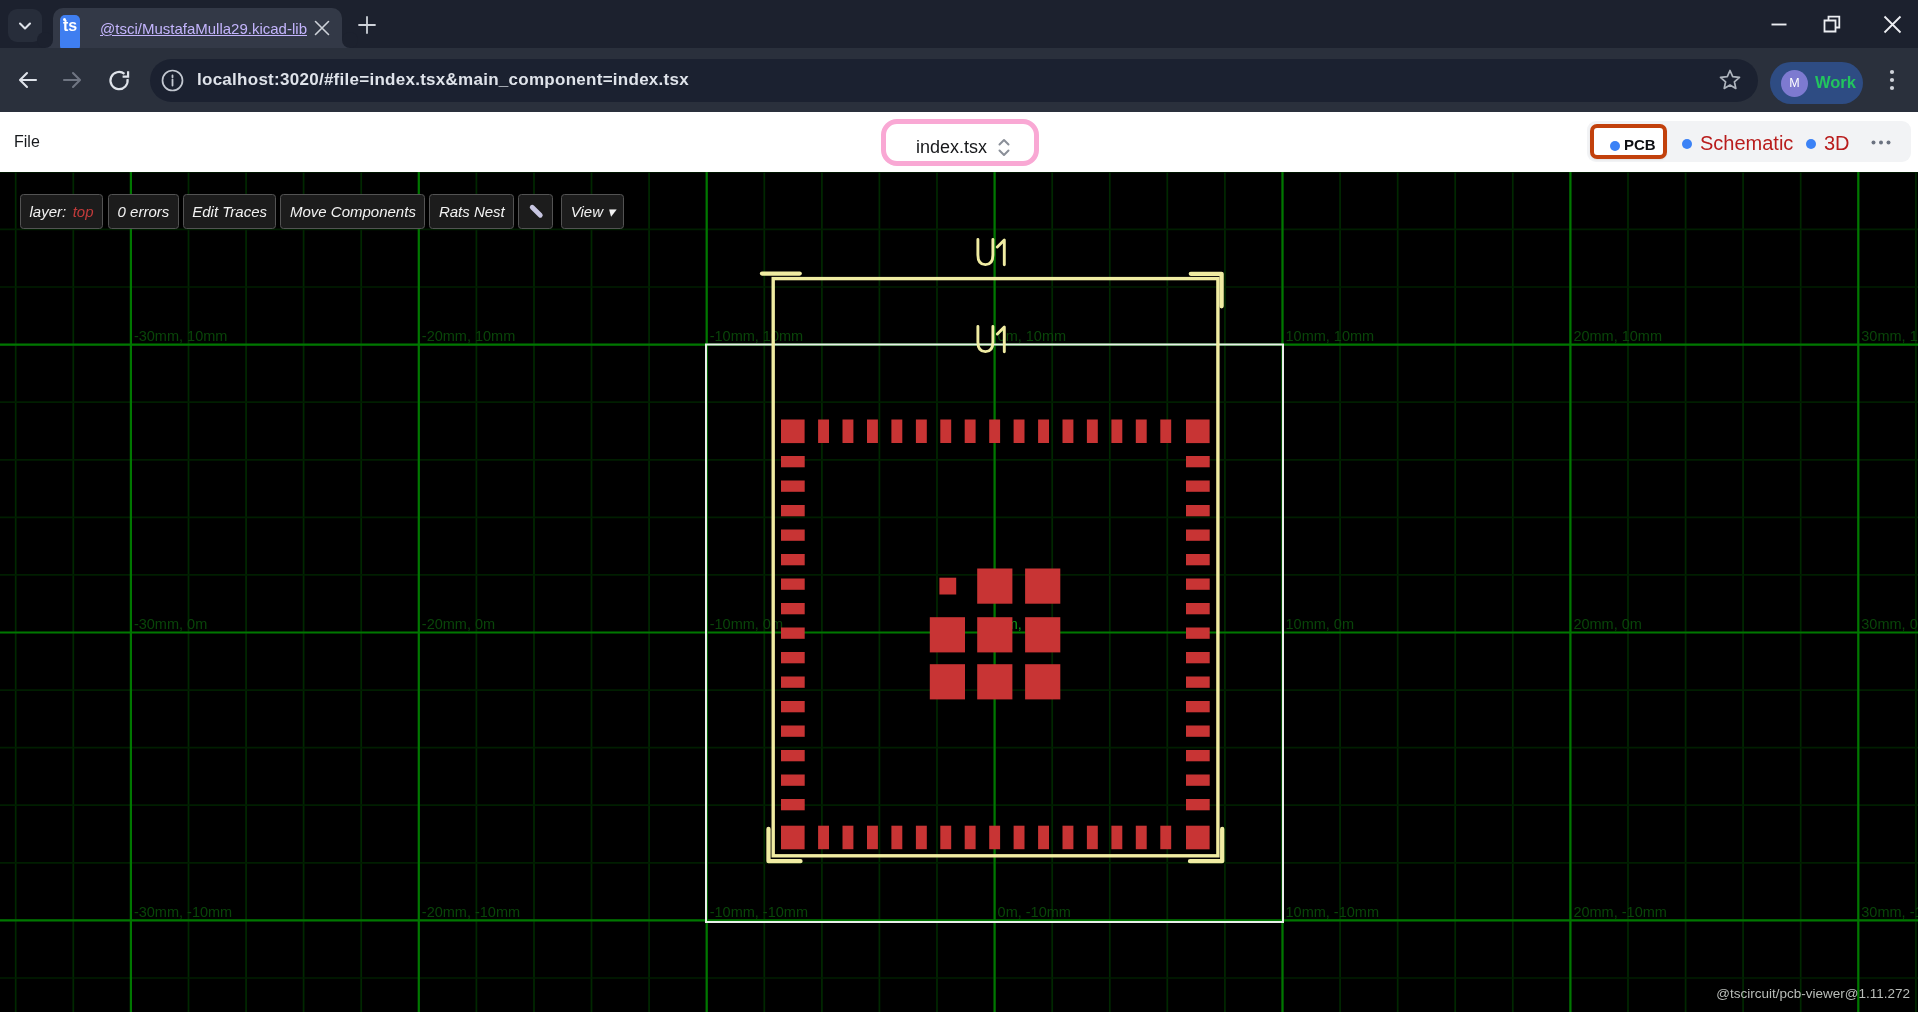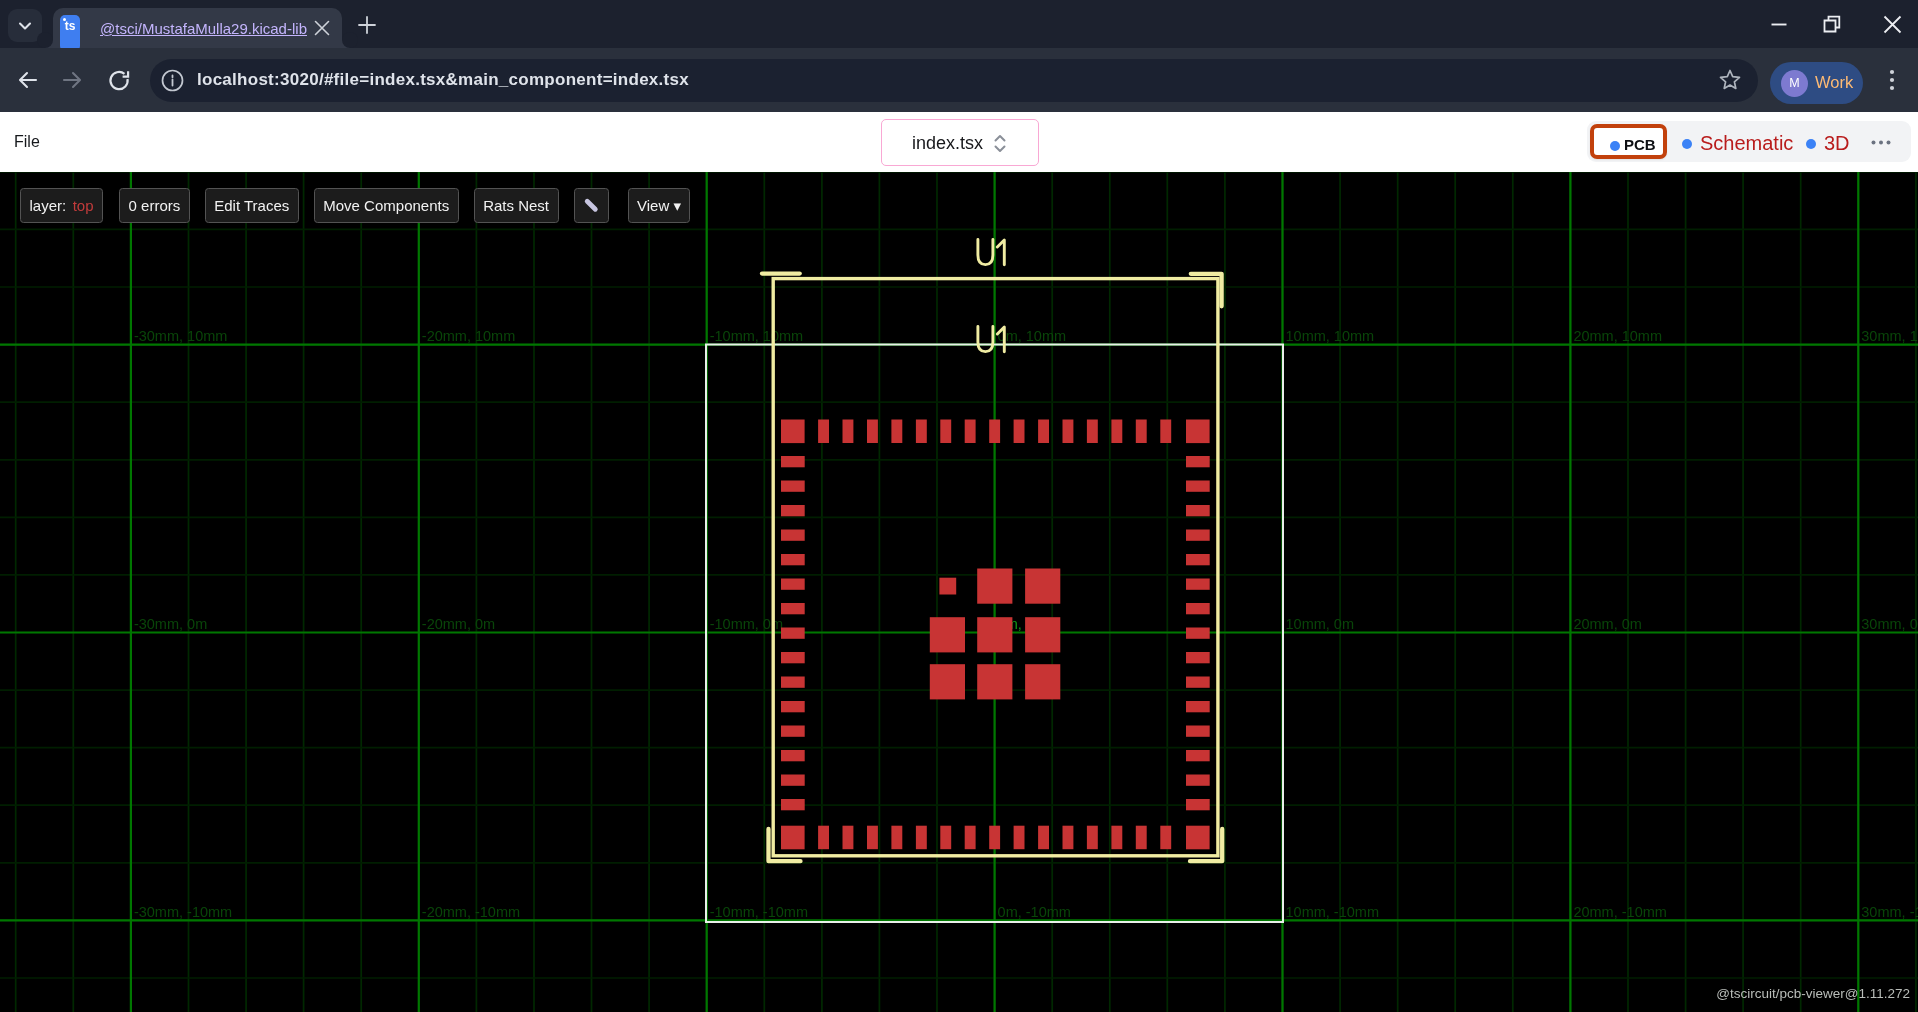--- a/index.html
+++ b/index.html
@@ -8,46 +8,46 @@
 #tabsearch { position:absolute; left:8px; top:9px; width:34px; height:33px; border-radius:9px; background:#272d3a; }
 #tab { position:absolute; left:53px; top:8px; width:289px; height:40px; background:#333947;
   border-radius:10px 10px 0 0; }
 #tab .flare { position:absolute; bottom:0; width:8px; height:8px; background:#333947; }
 #tab .flare.l { left:-8px; }
 #tab .flare.r { right:-8px; }
 #tab .flare i { position:absolute; bottom:0; width:16px; height:16px; border-radius:50%; background:#1c212e; }
 #tab .flare.l i { left:-8px; }
 #tab .flare.r i { right:-8px; }
 #favicon { position:absolute; left:7px; top:7px; width:20px; height:36px; border-radius:5px; background:#3f7ef0;
-  color:#fff; font-size:12px; font-weight:bold; text-align:center; line-height:22px; }
+  color:#fff; font-size:16px; font-weight:bold; text-align:center; line-height:22px; }
 #favicon i { position:absolute; left:3px; top:3.2px; width:3px; height:3px; border-radius:50%; background:#fff; }
 #tabtitle { position:absolute; left:47px; top:12px; width:216px; font-size:15px; color:#c4b5fd; white-space:nowrap; overflow:hidden;text-decoration:underline; }
 #toolbar { position:absolute; left:0; top:48px; width:100%; height:64px; background:#2a303c; }
 #urlbar { position:absolute; left:150px; top:11px; width:1608px; height:43px; border-radius:22px; background:#1b2130; }
 #urltext { position:absolute; left:47px; top:11px; font-size:17px; color:#dfe3ea; letter-spacing:0.27px;font-weight:bold; }
 #profile { position:absolute; left:1770px; top:14px; width:93px; height:42px; border-radius:21px; background:#2e4c83; }
 #avatar { position:absolute; left:11px; top:8px; width:27px; height:27px; border-radius:50%; background:#7d7ad0;
   color:#fff; font-size:12.5px; text-align:center; line-height:27px; }
-#profile span { position:absolute; left:45px; top:11px; color:#fdba74; font-size:16.5px; font-weight:400; }
+#profile span { position:absolute; left:45px; top:11px; color:#22c55e; font-size:16.5px; font-weight:700; }
 
 #appheader { position:absolute; left:0; top:112px; width:100%; height:60px; background:#fff; }
 #filemenu { position:absolute; left:14px; top:21px; font-size:16px; font-weight:500; color:#16181c; }
 #selectbtn { position:absolute; left:881px; top:7px; width:158px; height:47px; background:#fff;
-  border:1px solid #f9a8d4; border-radius:5px; }
+  border:5px solid #f9a8d4; border-radius:16px; }
 #selectbtn span { position:absolute; left:30px; top:13px; font-size:18px; color:#17181b; }
 #segctl { position:absolute; left:1587px; top:9px; width:324px; height:41px; background:#f2f3f5; border-radius:9px; }
 #segpcb { position:absolute; left:3px; top:3px; width:77px; height:35px; background:#fff; border:4px solid #c2410c;
   border-radius:7px; box-shadow:0 1px 2px rgba(0,0,0,0.07); }
 .dot { display:inline-block; width:10px; height:10px; border-radius:50%; background:#3b82f6; vertical-align:1px; margin-right:8px; }
 #segpcb b { position:absolute; left:30px; top:7.5px; font-size:15px; color:#0d0f13; }
 #segpcb .dot { position:absolute; left:16px; top:12.5px; }
 .seglabel { position:absolute; top:10.5px; font-size:20px; font-weight:500; color:#b91c1c; }
 
 #canvas { position:absolute; left:0; top:172px; width:1918px; height:840px; background:#000; }
-#pcbtools { position:absolute; left:20px; top:16px; display:flex; gap:15px; }
+#pcbtools { position:absolute; left:20px; top:22px; display:flex; gap:4px;font-style:italic; }
 #pcbtools .b { display:inline-flex; align-items:center; height:35px; background:#1c1c1c; border:1px solid #535353; border-radius:3.5px;
   color:#f2f2f2; font-size:15px; line-height:33px; padding:0 8.5px; white-space:nowrap; }
 #pcbtools .b svg { display:block; }
 #pcbtools .b .red { color:#c23b3b; }
 #footer { position:absolute; right:8px; bottom:11px; font-size:13.5px; color:#b9bdb9; }
 </style></head>
 <body>
 <div id="titlebar">
   <div id="tabsearch"><svg width="34" height="33" viewBox="0 0 34 33">
         <path d="M12 14.5 L17 19.5 L22 14.5" fill="none" stroke="#dfe3ea" stroke-width="2.1" stroke-linecap="round" stroke-linejoin="round"></path>

